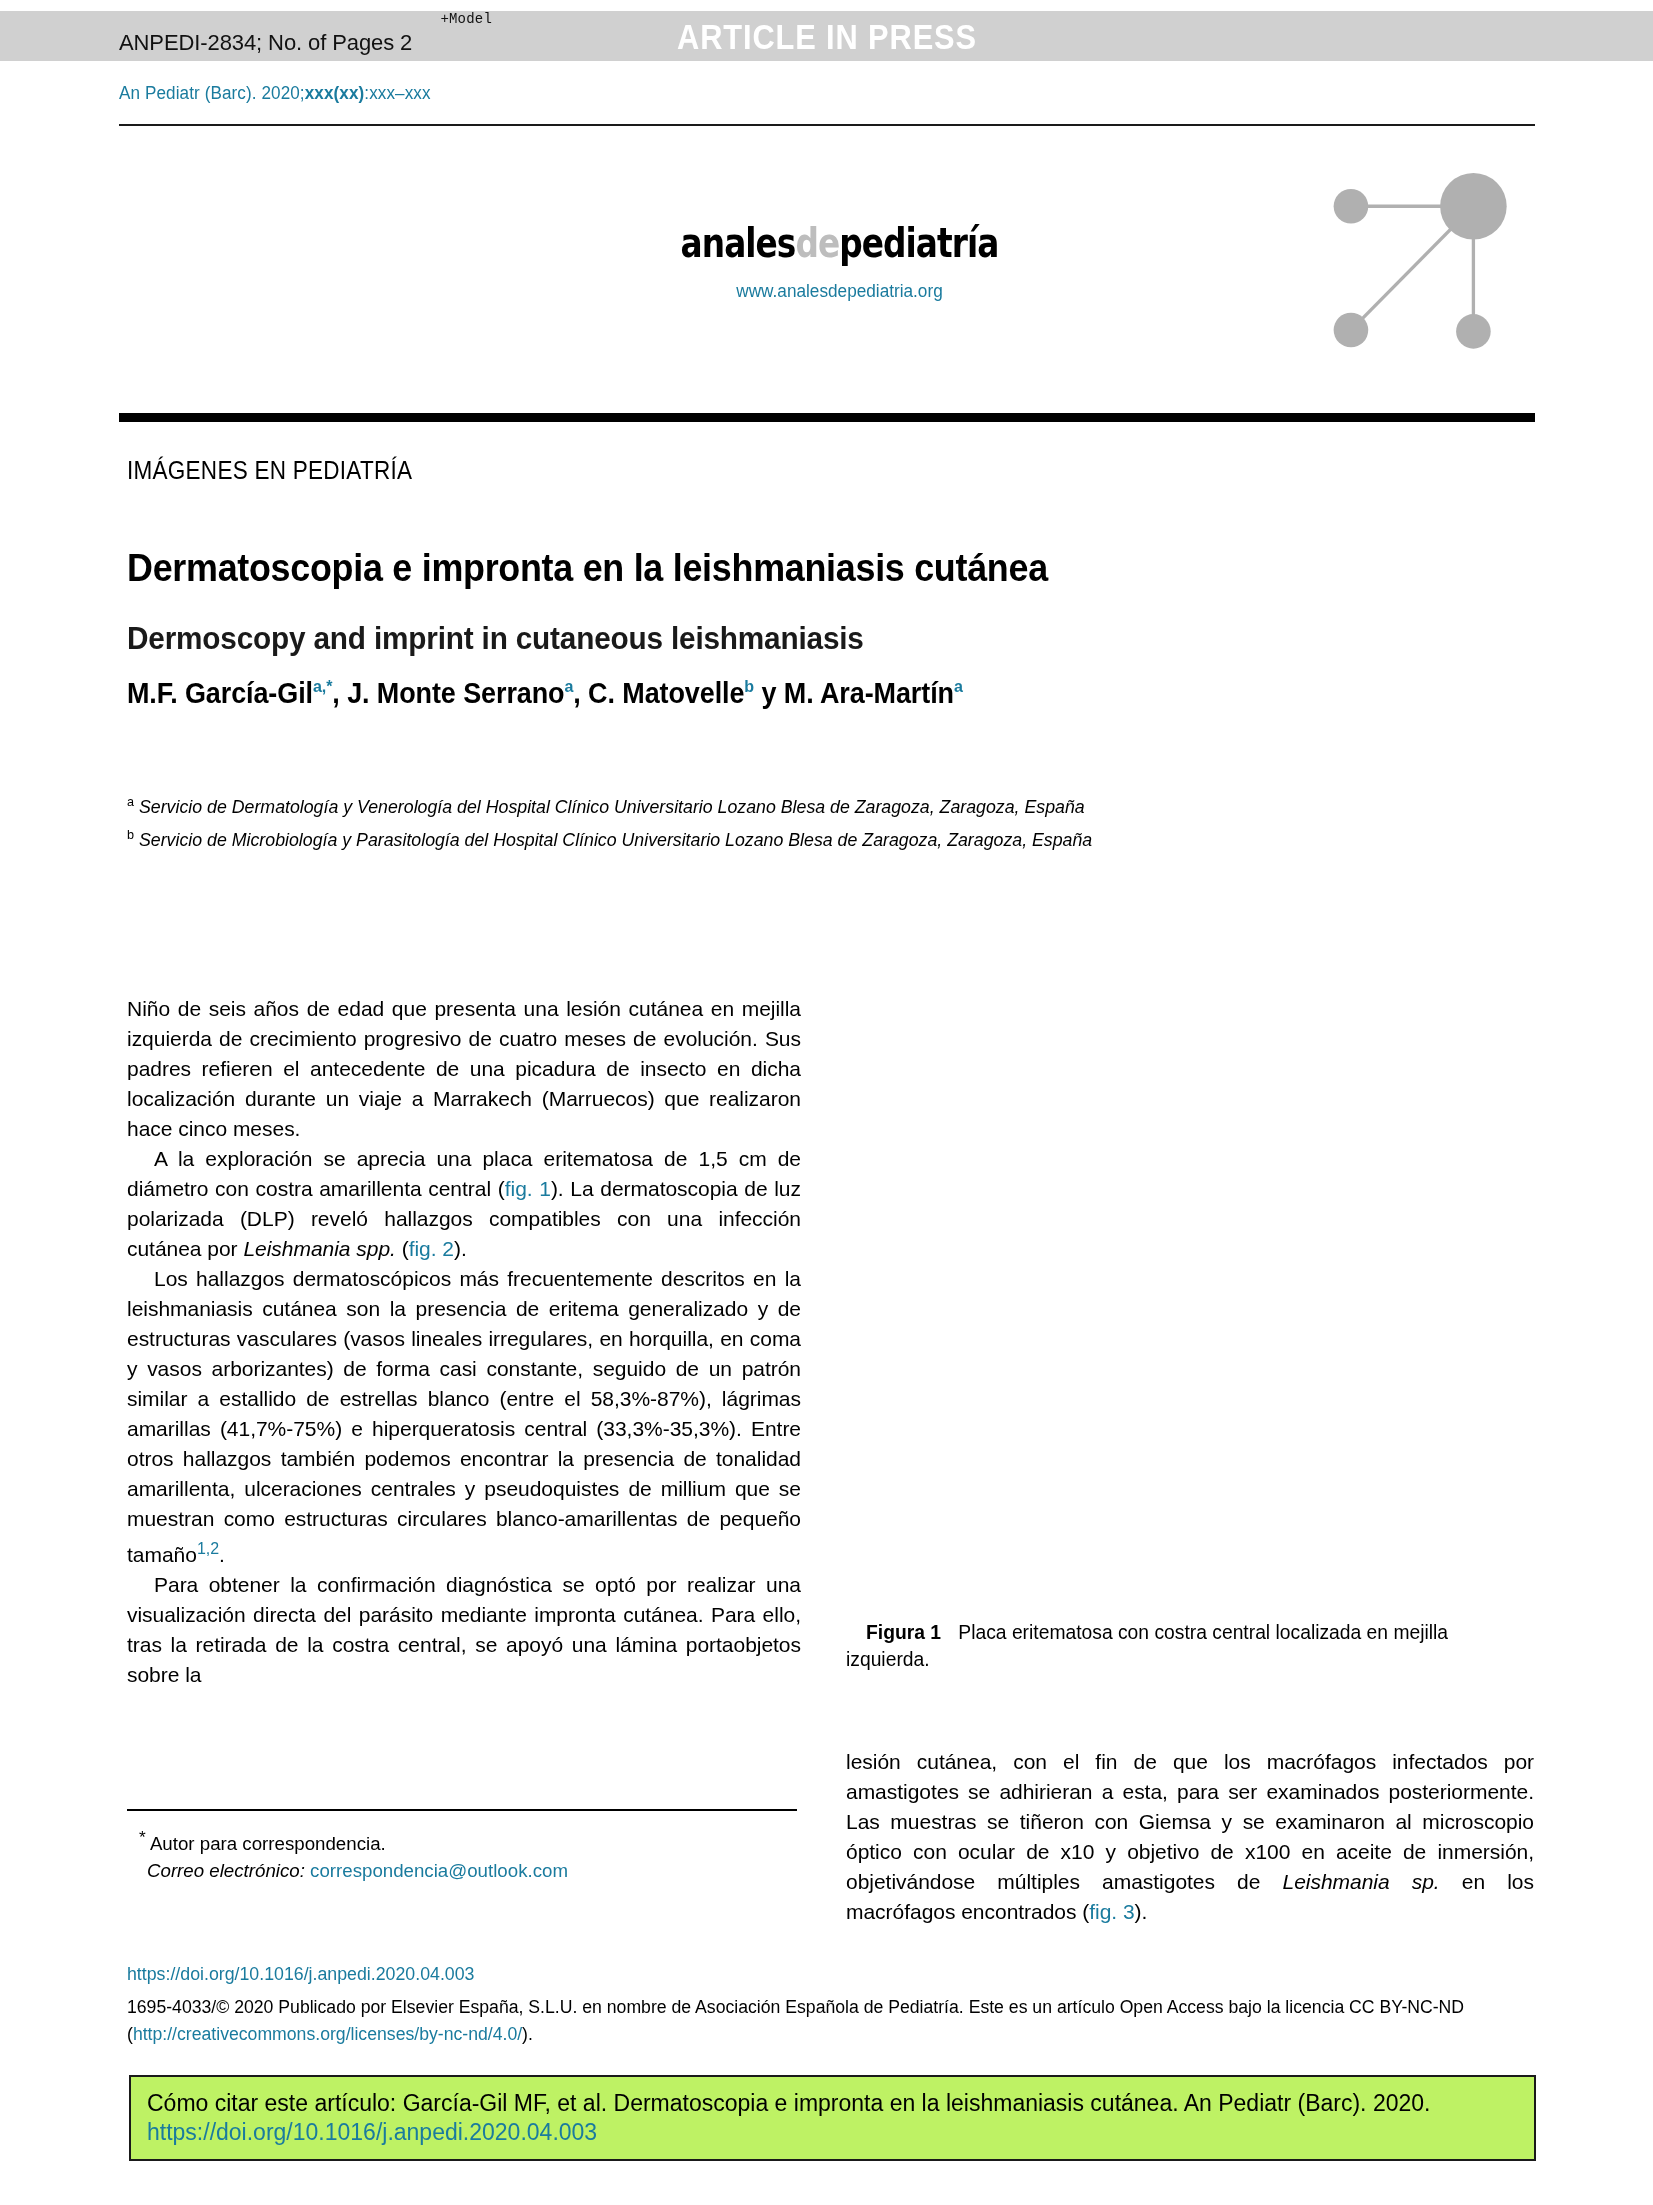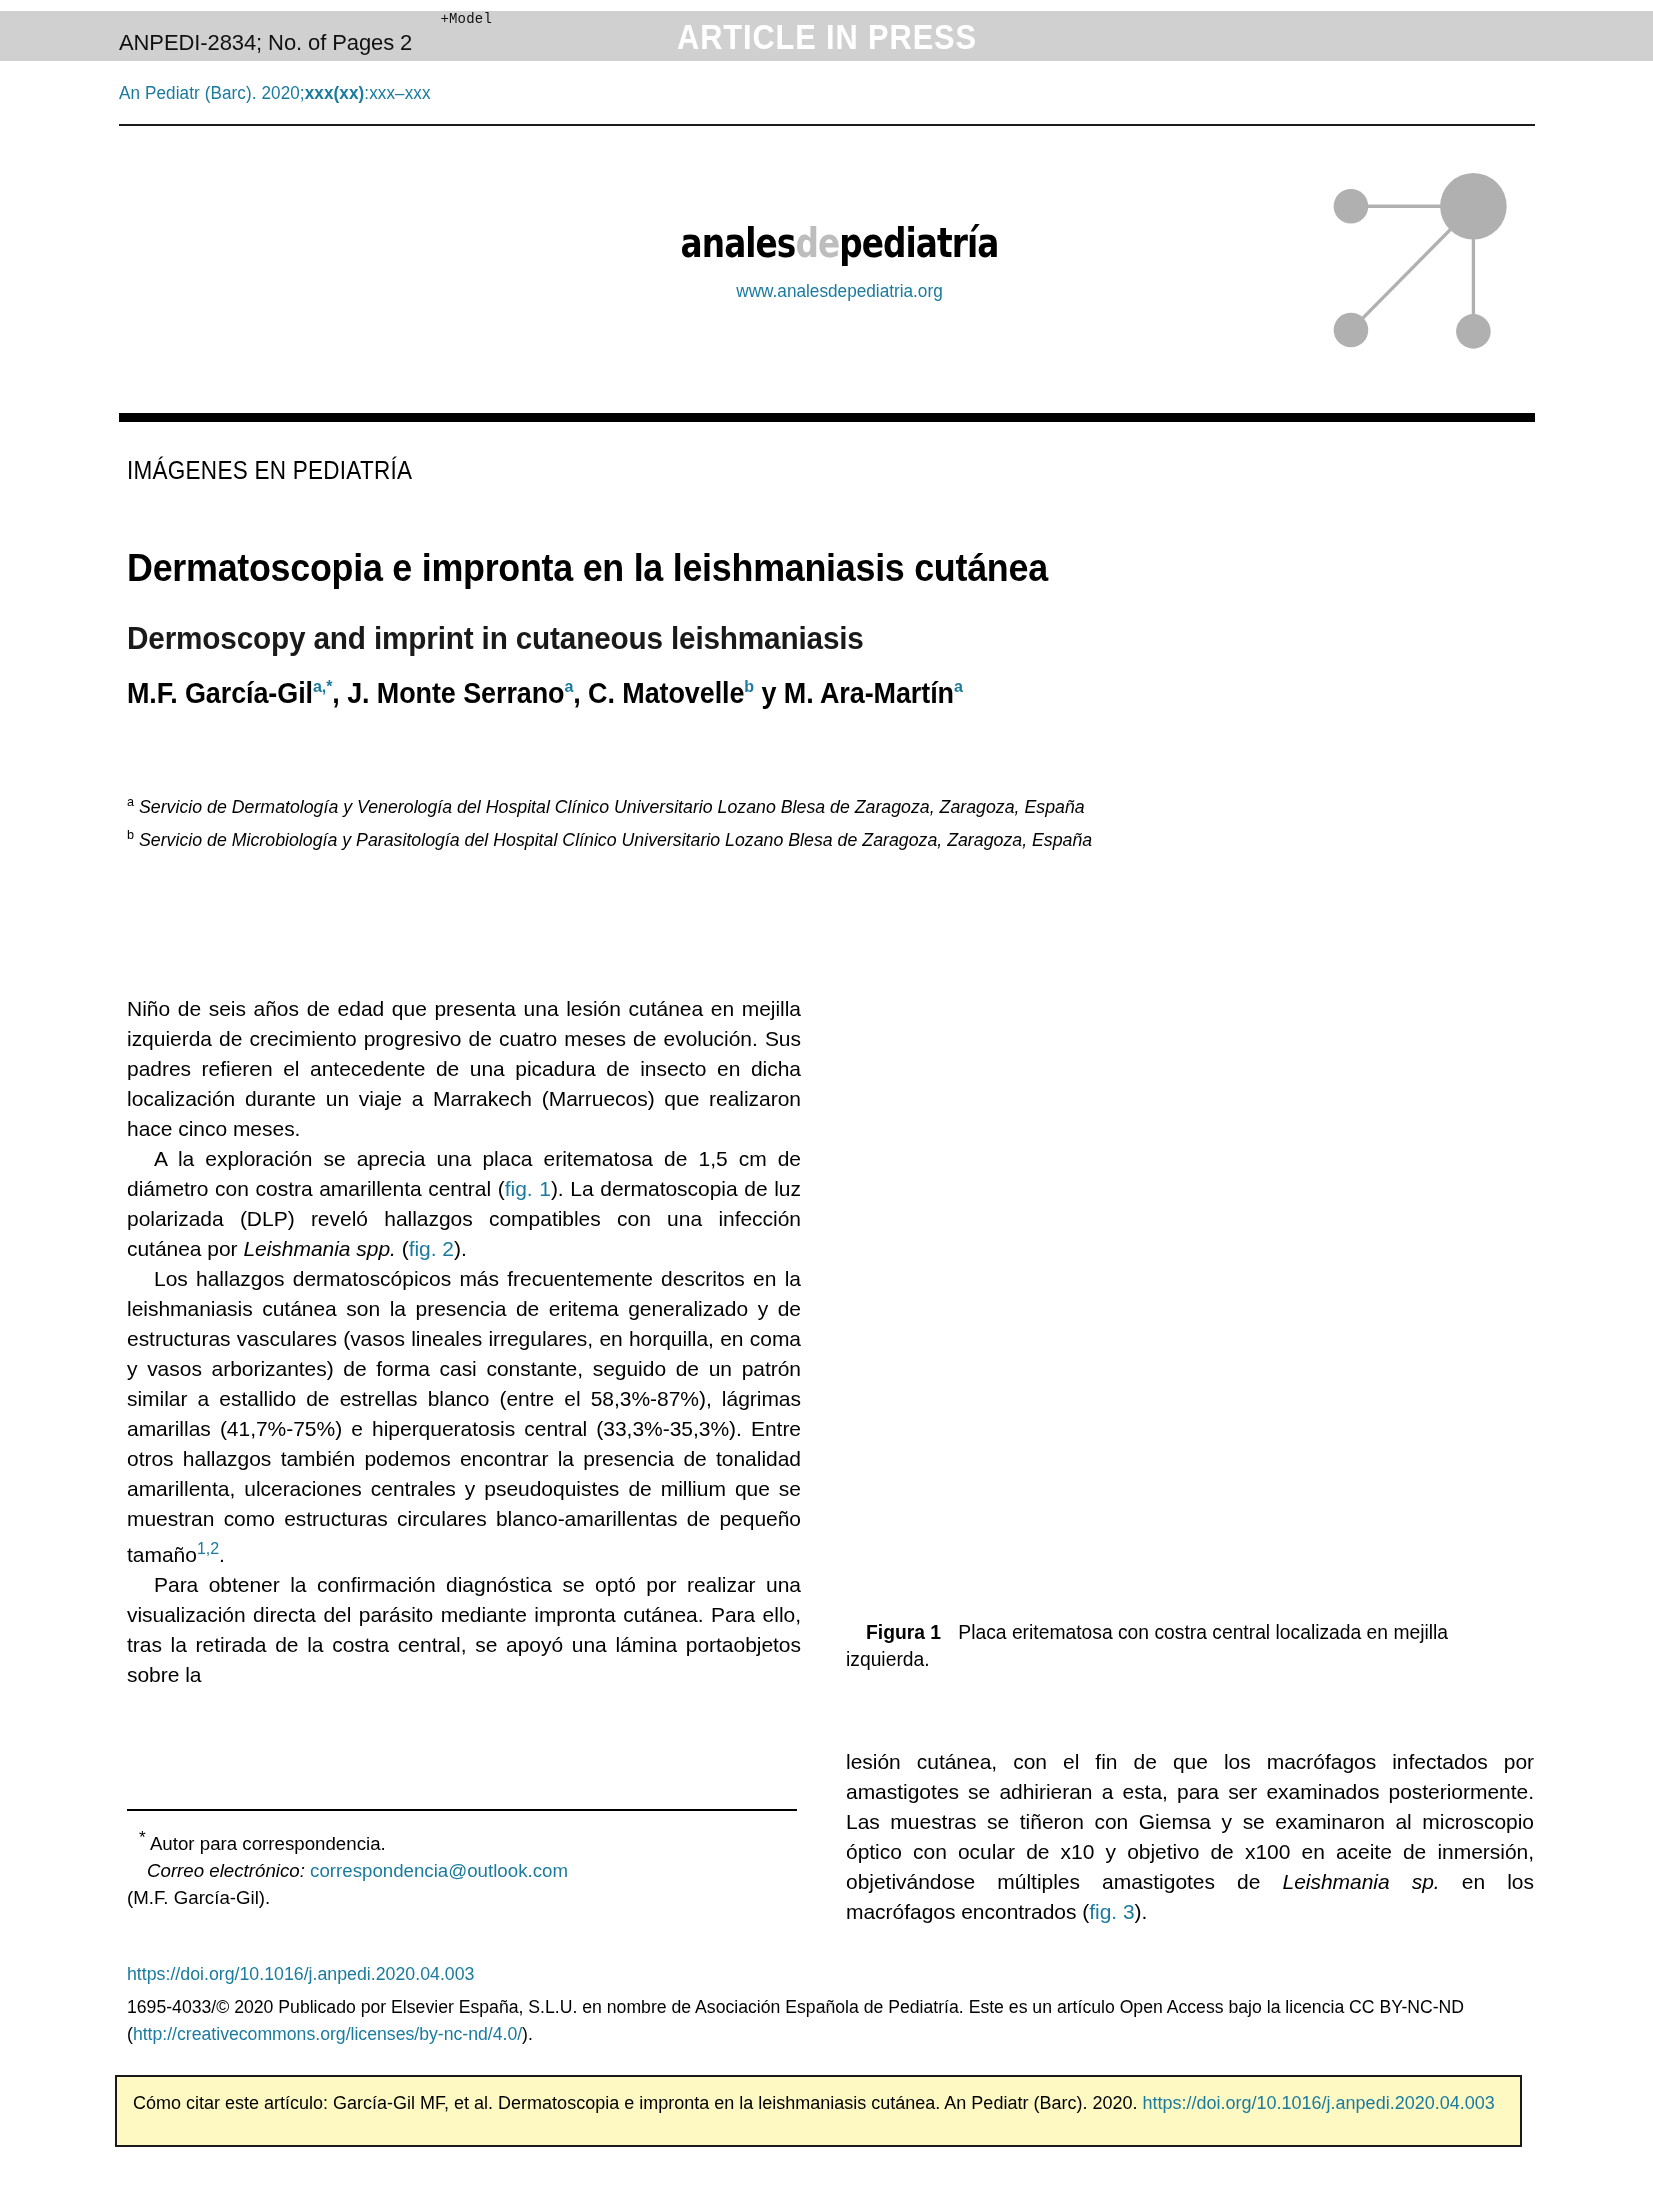--- a/index.html
+++ b/index.html
@@ -227,28 +227,28 @@
     width: 1407px;
     font-size: 18px;
     line-height: 27px;
     transform: scaleX(0.98);
     transform-origin: left center;
   }
 
   
   #cite-box {
     position: absolute;
-    left: 115px; top: 2075px;
+    left: 129px; top: 2075px;
     width: 1407px;
     min-height: 72px;
-    background: #fef9c3;
+    background: #bef264;
     border: 2.7px solid #1a1a1a;
     box-sizing: border-box;
     padding: 12px 14.7px 12px 16px;
-    font-size: 18px;
+    font-size: 23px;
     line-height: 29px;
   }
 </style>
 </head>
 <body>
 
 <div id="top-band"></div>
 
 <div id="aip-label">ARTICLE IN PRESS</div>
 
@@ -305,20 +305,19 @@
 <div id="col-right" class="col">
   <p>lesión cutánea, con el fin de que los macrófagos infectados por amastigotes se adhirieran a esta, para ser examinados posteriormente. Las muestras se tiñeron con Giemsa y se examinaron al microscopio óptico con ocular de x10 y objetivo de x100 en aceite de inmersión, objetivándose múltiples amastigotes de <span class="it">Leishmania sp.</span> en los macrófagos encontrados (<span class="lnk">fig. 3</span>).</p>
 </div>
 
 <div id="fn-rule"></div>
 <div id="footnote">
   <div class="ln1"><span class="star">*</span>
     <span>Autor para correspondencia.</span></div>
   <div class="ln2"><span>Correo electrónico:</span>
     <span class="mail">correspondencia@outlook.com</span></div>
-  <div>(M.F. García-Gil).</div>
 </div>
 
 <div id="doi-line">https://doi.org/10.1016/j.anpedi.2020.04.003</div>
 <div id="copyright"><span>1695-4033/© 2020 Publicado por Elsevier España, S.L.U. en nombre de Asociación Española de Pediatría. Este es un artículo Open Access bajo la licencia CC BY-NC-ND (</span><span class="lnk">http://creativecommons.org/licenses/by-nc-nd/4.0/</span><span>).</span></div>
 
 <div id="cite-box"><span>Cómo citar este artículo: García-Gil MF, et al. Dermatoscopia e impronta en la leishmaniasis cutánea. An Pediatr (Barc). 2020. </span><span class="lnk">https://doi.org/10.1016/j.anpedi.2020.04.003</span></div>
 
 
 </body></html>

